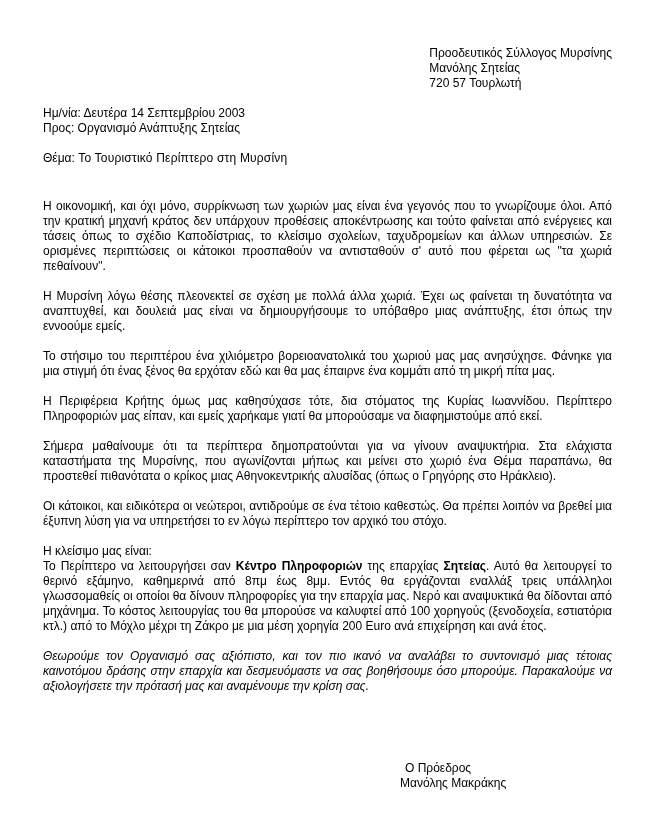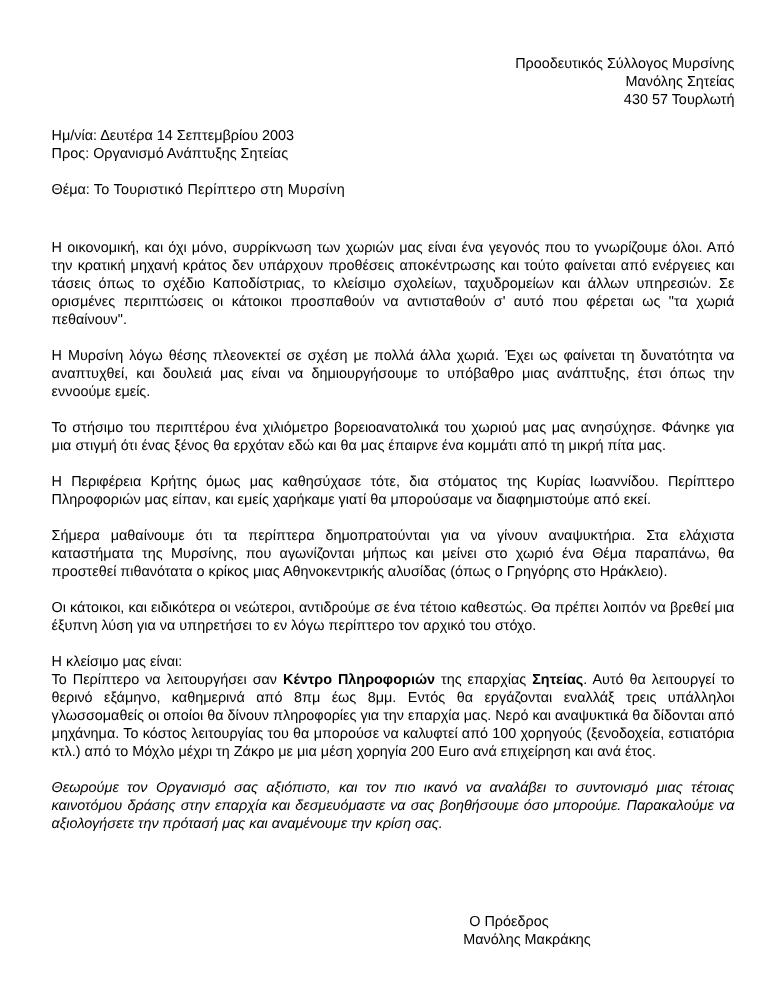--- a/index.html
+++ b/index.html
@@ -2,40 +2,40 @@
 <html><head>
 <meta charset="utf-8">
 <style>
   html, body { margin: 0; padding: 0; background: #ffffff; }
   body {
     width: 647px; height: 836px; position: relative; overflow: hidden;
     font-family: "Liberation Sans", "DejaVu Sans", sans-serif;
     font-size: 12px; line-height: 15px; color: #000000;
   }
   .page { position: absolute; left: 43px; top: 0; width: 569px; }
-  .sender { position: absolute; top: 46px; right: 0; text-align: right; }
+  .sender { position: absolute; top: 46px; right: 0; }
   .sender div { white-space: nowrap; }
   .meta { position: absolute; top: 106px; left: 0; }
   .subject { position: absolute; top: 151px; left: 0; white-space: nowrap; }
   .subject b { font-weight: normal; letter-spacing: 0.2px; }
   .body { position: absolute; top: 199px; left: 0; width: 569px; }
   .para { text-align: justify; margin: 0 0 15px 0; }
   .para.last { margin-bottom: 0; font-style: italic; }
-  .sig { position: absolute; top: 761px; left: 343px; white-space: nowrap; }
+  .sig { position: absolute; top: 761px; left: 357px; white-space: nowrap; }
   .sig .title { padding-left: 5px; }
 </style>
 </head>
 <body>
 
 <div class="page">
 
   <div class="sender">
     <div>Προοδευτικός Σύλλογος Μυρσίνης</div>
     <div>Μανόλης Σητείας</div>
-    <div>430 57  Τουρλωτή</div>
+    <div>720 57  Τουρλωτή</div>
   </div>
 
   <div class="meta">
     <div>Ημ/νία: Δευτέρα 14 Σεπτεμβρίου 2003</div>
     <div>Προς: Οργανισμό Ανάπτυξης Σητείας</div>
   </div>
 
   <div class="subject">
     <span>Θέμα: </span><b>Το Τουριστικό Περίπτερο στη Μυρσίνη</b>
   </div>

